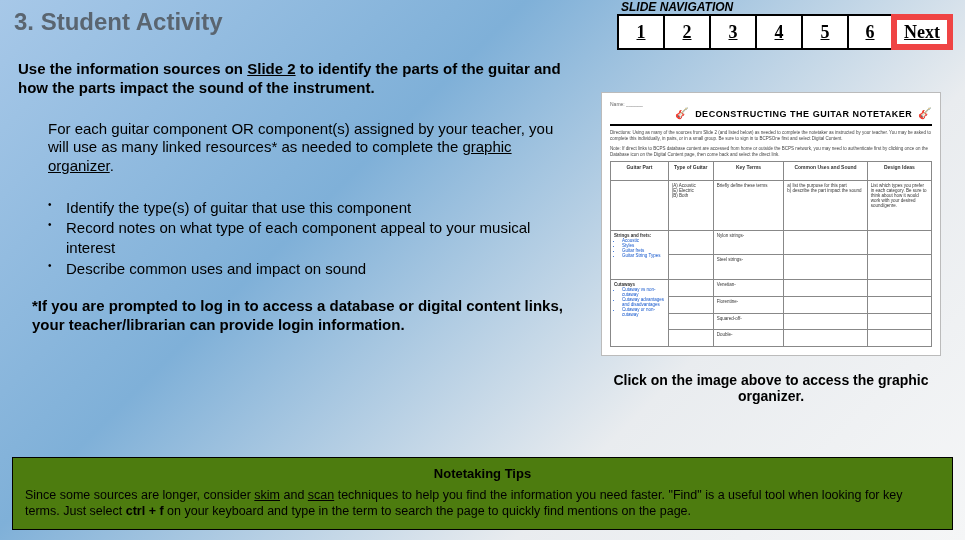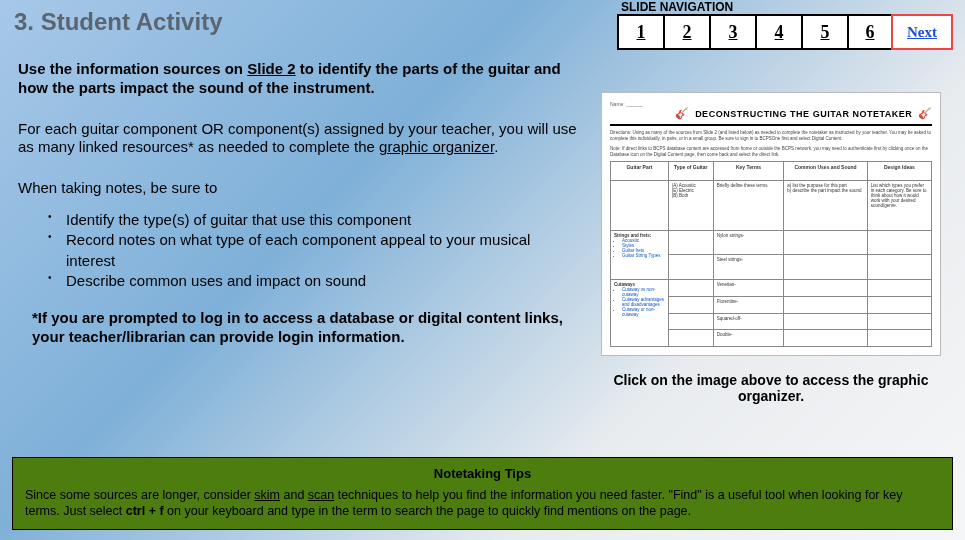--- a/index.html
+++ b/index.html
@@ -26,20 +26,21 @@
     position: absolute;
     top: 0;
     right: 12px;
   }
   .nav-label {
     font-size: 12px;
     font-weight: 700;
     text-align: left;
     padding-left: 4px;
     color: #000;
+    font-style: italic;
   }
   .nav-row {
     display: flex;
   }
   .nav-cell {
     width: 46px;
     height: 36px;
     border: 2px solid #000;
     border-right: none;
     display: flex;
@@ -50,49 +51,49 @@
     font-family: Georgia, serif;
     background: #fff;
     color: #000;
     text-decoration: underline;
     cursor: pointer;
   }
   .nav-cell.last { border-right: 2px solid #000; }
   .nav-next {
     width: 62px;
     height: 36px;
-    border: 2px solid #ef4444;
+    border: 6px solid #ef4444;
     margin-left: -2px;
     display: flex;
     align-items: center;
     justify-content: center;
     font-family: Georgia, serif;
     font-weight: 900;
-    font-size: 15px;
+    font-size: 18px;
     text-decoration: underline;
-    color: #1d4ed8;
+    color: #000000;
     background: #fff;
     position: relative;
     cursor: pointer;
   }
   .left-col {
     position: absolute;
     top: 60px;
     left: 18px;
     width: 560px;
   }
   .para {
     font-size: 15px;
     font-weight: 700;
     color: #000;
     line-height: 1.25;
     margin-bottom: 22px;
   }
   .para .link { text-decoration: underline; color: #000; cursor: pointer; text-align: center; }
-  .para.reg { font-weight: 400; }
+  .para.reg { font-weight: 400; margin-left: 30px; }
   .subhead {
     font-size: 15px;
     font-weight: 400;
     margin-bottom: 14px;
   }
   ul.bullets {
     list-style: none;
     margin-left: 30px;
     margin-bottom: 18px;
   }
@@ -227,21 +228,20 @@
 
   <div class="left-col">
     <p class="para">
       <span>Use the information sources on </span><span class="link">Slide 2</span><span> to identify the parts of the guitar and how the parts impact the sound of the instrument.</span>
     </p>
 
     <p class="para reg">
       <span>For each guitar component OR component(s) assigned by your teacher, you will use as many linked resources* as needed to complete the </span><span class="link">graphic organizer</span><span>.</span>
     </p>
 
-    <p class="subhead">When taking notes, be sure to</p>
 
     <ul class="bullets">
       <li>Identify the type(s) of guitar that use this component</li>
       <li>Record notes on what type of each component appeal to your musical interest</li>
       <li>Describe common uses and impact on sound</li>
     </ul>
 
     <p class="footnote">*If you are prompted to log in to access a database or digital content links, your teacher/librarian can provide login information.</p>
   </div>
 

